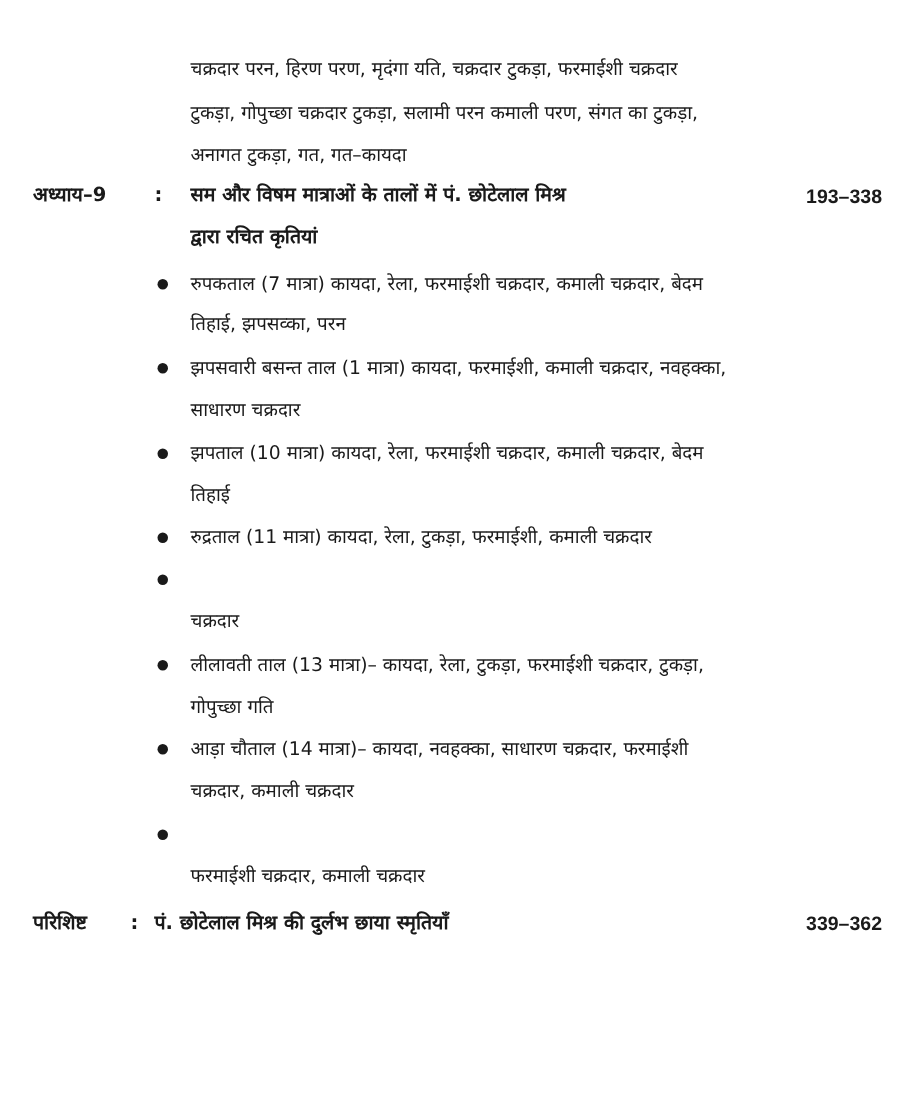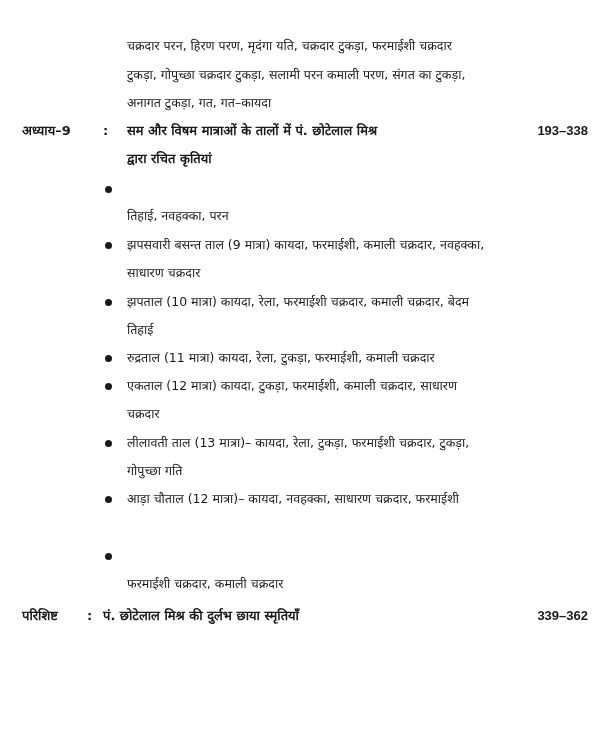--- a/index.html
+++ b/index.html
@@ -30,43 +30,44 @@
   <div class="line cont" style="top:66px;">टुकड़ा, गोपुच्छा चक्रदार टुकड़ा, सलामी परन कमाली परण, संगत का टुकड़ा,</div>
   <div class="line cont" style="top:94px;">अनागत टुकड़ा, गत, गत–कायदा</div>
 
   <div class="line bold label" style="top:122px;">अध्याय–9</div>
   <div class="line bold colon" style="top:122px;">:</div>
   <div class="line bold cont" style="top:122px;">सम और विषम मात्राओं के तालों में पं. छोटेलाल मिश्र</div>
   <div class="line pages" style="top:122px;">193–338</div>
   <div class="line bold cont" style="top:150px;">द्वारा रचित कृतियां</div>
 
   <div class="bullet" style="top:186px;"></div>
-  <div class="line cont" style="top:207px;">तिहाई, नवहक्का, परन</div>
+  <div class="line cont" style="top:180px;">रुपकताल (7 मात्रा) कायदा, रेला, फरमाईशी चक्रदार, कमाली चक्रदार, बेदम</div>
+  <div class="line cont" style="top:207px;">तिहाई, झपसव्का, परन</div>
 
   <div class="bullet" style="top:242px;"></div>
-  <div class="line cont" style="top:236px;">झपसवारी बसन्त ताल (9 मात्रा) कायदा, फरमाईशी, कमाली चक्रदार, नवहक्का,</div>
+  <div class="line cont" style="top:236px;">झपसवारी बसन्त ताल (1 मात्रा) कायदा, फरमाईशी, कमाली चक्रदार, नवहक्का,</div>
   <div class="line cont" style="top:264px;">साधारण चक्रदार</div>
 
   <div class="bullet" style="top:299px;"></div>
   <div class="line cont" style="top:293px;">झपताल (10 मात्रा) कायदा, रेला, फरमाईशी चक्रदार, कमाली चक्रदार, बेदम</div>
   <div class="line cont" style="top:321px;">तिहाई</div>
 
   <div class="bullet" style="top:355px;"></div>
   <div class="line cont" style="top:349px;">रुद्रताल (11 मात्रा) कायदा, रेला, टुकड़ा, फरमाईशी, कमाली चक्रदार</div>
 
   <div class="bullet" style="top:383px;"></div>
-  <div class="line cont" style="top:377px;">एकताल (12 मात्रा) कायदा, टुकड़ा, फरमाईशी, कमाली चक्रदार, साधारण</div>
   <div class="line cont" style="top:405px;">चक्रदार</div>
 
   <div class="bullet" style="top:440px;"></div>
   <div class="line cont" style="top:434px;">लीलावती ताल (13 मात्रा)– कायदा, रेला, टुकड़ा, फरमाईशी चक्रदार, टुकड़ा,</div>
   <div class="line cont" style="top:462px;">गोपुच्छा गति</div>
 
   <div class="bullet" style="top:496px;"></div>
-  <div class="line cont" style="top:490px;">आड़ा चौताल (12 मात्रा)– कायदा, नवहक्का, साधारण चक्रदार, फरमाईशी</div>
+  <div class="line cont" style="top:490px;">आड़ा चौताल (14 मात्रा)– कायदा, नवहक्का, साधारण चक्रदार, फरमाईशी</div>
+  <div class="line cont" style="top:518px;">चक्रदार, कमाली चक्रदार</div>
 
   <div class="bullet" style="top:553px;"></div>
   <div class="line cont" style="top:575px;">फरमाईशी चक्रदार, कमाली चक्रदार</div>
 
   <div class="line bold label" style="top:607px;">परिशिष्ट</div>
   <div class="line bold" style="top:607px; left:85px;">:</div>
   <div class="line bold" style="top:607px; left:101px;">पं. छोटेलाल मिश्र की दुर्लभ छाया स्मृतियाँ</div>
   <div class="line pages" style="top:607px;">339–362</div>
 
 </div>

